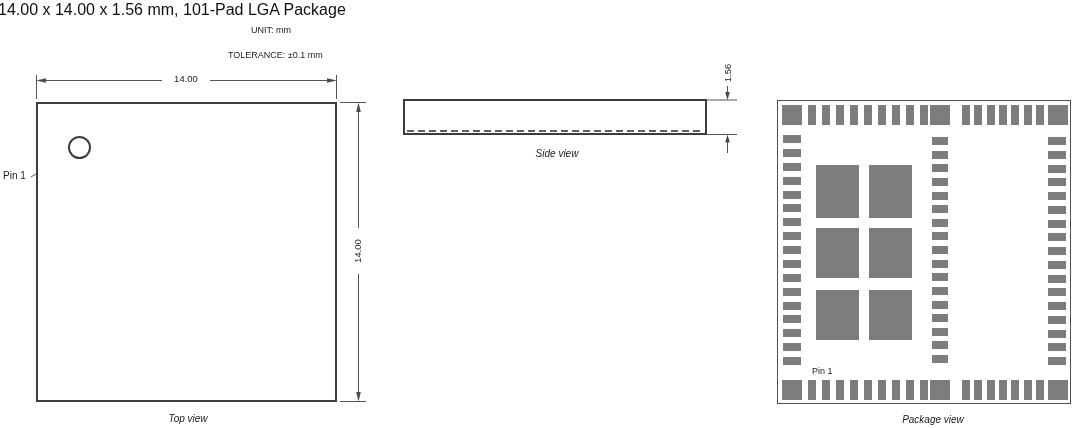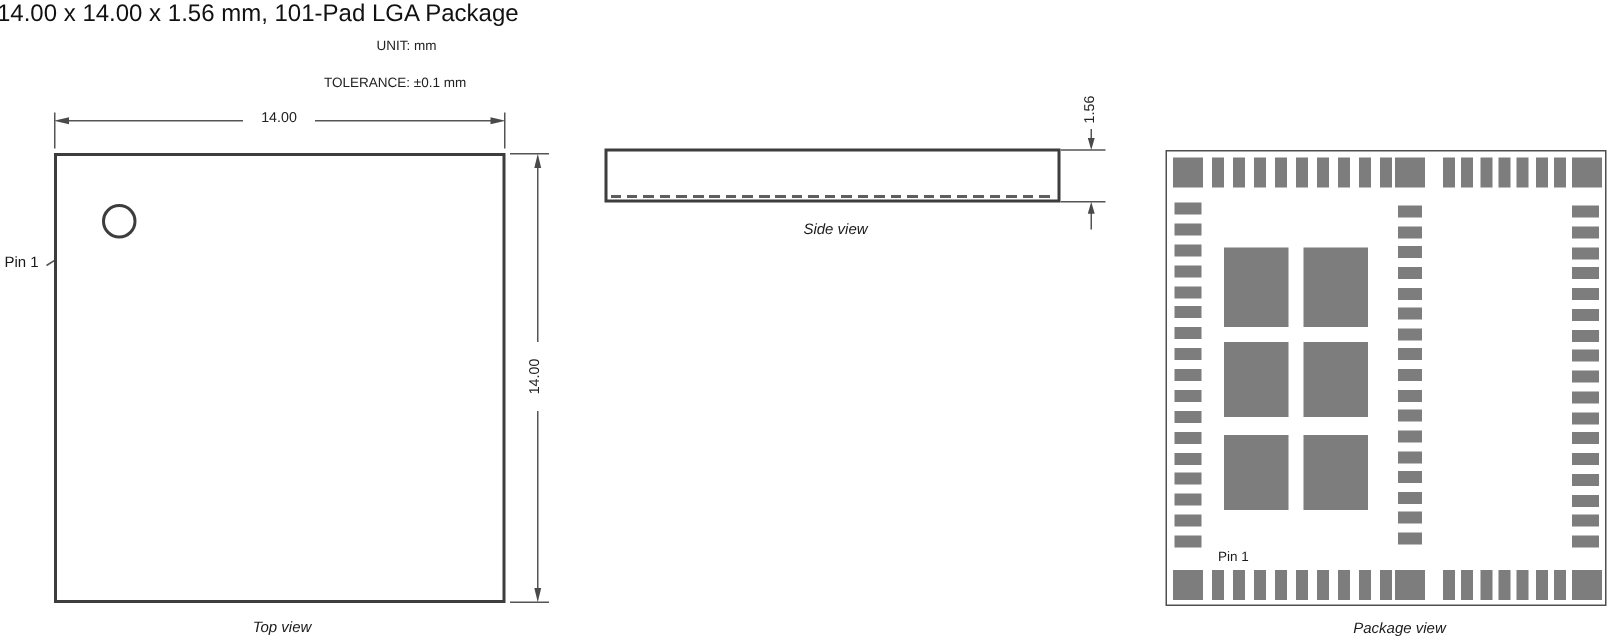--- a/index.html
+++ b/index.html
@@ -3,21 +3,21 @@
 <meta charset="utf-8">
 <style>
   html,body { margin:0; padding:0; background:#ffffff; }
   .page { position:relative; width:1080px; height:428px; background:#fff;
           font-family:"Liberation Sans", sans-serif; color:#1a1a1a; overflow:hidden; }
 
   .title { position:absolute; left:-2px; top:1px; font-size:16px; color:#111; white-space:nowrap; }
 
   .note { position:absolute; font-size:9px; color:#222; white-space:nowrap; }
   .note-unit { left:225px; top:25px;margin-left:26px; }
-  .note-tol  { left:216px; top:50px; }
+  .note-tol  { left:228px; top:50px; }
 
   .linework { position:absolute; left:0; top:0; width:1080px; height:428px; pointer-events:none; }
 
   
   .tv-square { position:absolute; left:36px; top:102px; width:297px; height:296px;
                border:2px solid #3d3d3d; background:#fff; }
   .pin1-circle { position:absolute; left:68px; top:136px; width:19px; height:19px;
                  border:2px solid #3d3d3d; border-radius:50%; background:#fff; }
   .pin1-label-tv { position:absolute; left:3px; top:170px; font-size:10px; }
 

